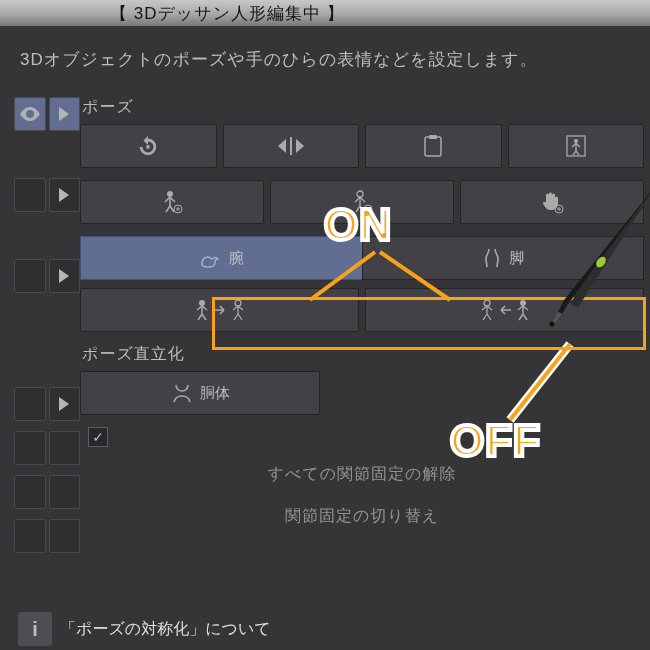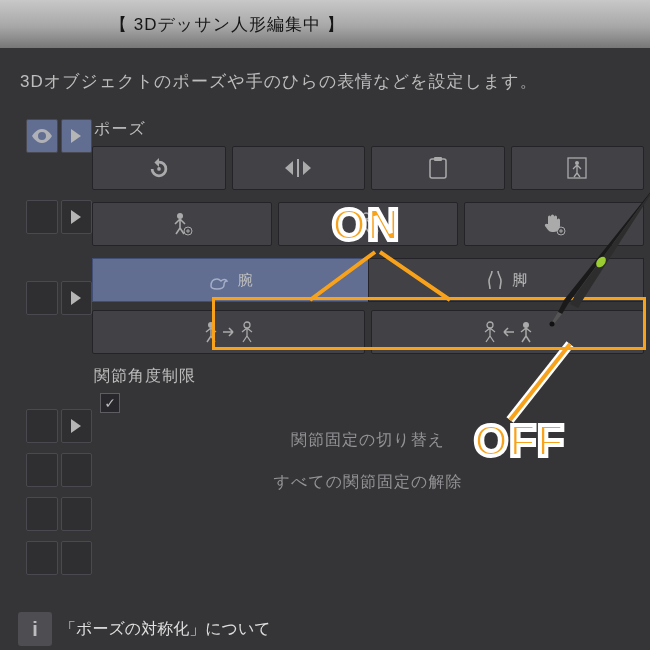--- a/index.html
+++ b/index.html
@@ -1,21 +1,21 @@
 <!DOCTYPE html>
 <html><head>
 <meta charset="utf-8">
 <style>
   html,body{margin:0;padding:0;width:650px;height:650px;overflow:hidden;
     background:#3d3d3f;font-family:"Meiryo","Hiragino Sans",sans-serif;color:#d8d8d8;}
-  .titlebar{height:48px;background:linear-gradient(#e4e4e4,#bfbfbf 55%,#888 100%);
+  .titlebar{height:26px;background:linear-gradient(#e4e4e4,#bfbfbf 55%,#888 100%);
     display:flex;align-items:center;padding-left:110px;box-sizing:border-box;}
   .titlebar span{font-size:17px;color:#1a1a1a;letter-spacing:1px;}
   .desc{padding:22px 20px 26px 20px;font-size:17px;color:#d8d8d8;letter-spacing:1px;}
-  .body{display:flex;padding-left:26px;}
+  .body{display:flex;padding-left:14px;}
   .rail{width:66px;flex:none;}
   .slot{height:34px;display:flex;gap:3px;margin-bottom:47px;}
   .slot.short{margin-bottom:10px;}
   .sq{width:31px;height:32px;background:#36363a;border:1px solid #54545a;
     display:flex;align-items:center;justify-content:center;border-radius:2px;}
   .sq.on{background:#6f7da5;}
   .tri{width:0;height:0;border-top:7px solid transparent;border-bottom:7px solid transparent;
     border-left:10px solid #cfcfcf;}
   .main{flex:1;padding-right:6px;}
   .sect-label{font-size:16px;color:#d8d8d8;margin:0 0 6px 2px;letter-spacing:1px;}
@@ -31,22 +31,22 @@
     font-size:16px;color:#a8a8ac;letter-spacing:1px;margin-bottom:8px;}
   .seg{display:flex;}
   .seg .btn{border-radius:0;margin:0;border-right:none;}
   .seg .btn:last-child{border-right:1px solid #2a2a2e;}
   
   .sym-wrap{position:relative;display:flex;align-items:center;}
   .sym-label{font-size:16px;padding-right:0;white-space:nowrap;}
   .highlight{position:absolute;border:3px solid #f7a21a;pointer-events:none;z-index:5;}
   .callout{position:absolute;font-size:44px;font-weight:800;letter-spacing:1px;
     color:#f7a21a;-webkit-text-stroke:4px #fff;text-stroke:4px #fff;z-index:3;pointer-events:none;}
-  .co-on{top:200px;left:332px;text-align:right;}
-  .co-off{top:416px;left:474px;}
+  .co-on{top:200px;left:324px;text-align:right;}
+  .co-off{top:416px;left:450px;}
   svg.line{position:absolute;z-index:4;pointer-events:none;}
   .pen{position:absolute;top:180px;right:-10px;width:140px;height:180px;z-index:6;pointer-events:none;}
   .info{position:absolute;bottom:4px;left:18px;display:flex;align-items:center;gap:8px;}
   .info .ibox{width:34px;height:34px;background:#58585e;border-radius:3px;display:flex;
     align-items:center;justify-content:center;color:#d8d8d8;font-size:20px;font-weight:bold;}
   .info span{color:#ffffff;font-size:16px;}
   .ico{opacity:.85;}
   .darken{position:absolute;inset:0;background:rgba(0,0,0,.12);pointer-events:none;z-index:2;}
 </style>
 </head>
@@ -189,27 +189,36 @@
         <svg class="ico" width="60" height="24" viewBox="0 0 60 24">
           <circle cx="12" cy="5" r="3" fill="none" stroke="#d8d8d8" stroke-width="1.3"></circle>
             <path d="M12 8l-5 4m5-4l5 4M12 8v8m0 0l-4 6m4-6l4 6" stroke="#d8d8d8" stroke-width="1.3" fill="none"></path>
           <path d="M36 12H26m0 0l4-4m-4 4l4 4" stroke="#d8d8d8" stroke-width="1.6" fill="none"></path>
           <circle cx="48" cy="5" r="3" fill="#d8d8d8"></circle>
             <path d="M48 8l-5 4m5-4l5 4M48 8v8m0 0l-4 6m4-6l4 6" stroke="#d8d8d8" stroke-width="1.5"></path>
         </svg>
       </div>
     </div>
 
-    <div class="sect-label">関節角度制限</div>
+    <div class="sect-label">ポーズ直立化</div>
+    <div class="row">
+      <div class="btn" style="flex:0 0 238px">
+        <svg class="ico" width="24" height="22" viewBox="0 0 24 22">
+            <path d="M6 3a6 6 0 0012 0M4 20c2-8 14-8 16 0" stroke="#d8d8d8" stroke-width="1.6" fill="none"></path>
+          </svg>
+        <span>胴体</span>
+      </div>
+      <div style="flex:1"></div>
+    </div>
 
     <div class="chk">
       <div class="cb">✓</div>
     </div>
+    <div class="txtbtn">すべての関節固定の解除</div>
     <div class="txtbtn">関節固定の切り替え</div>
-    <div class="txtbtn">すべての関節固定の解除</div>
   </div>
 </div>
 
 <div class="darken"></div>
 <div class="highlight" style="top:297px;left:212px;width:428px;height:47px"></div>
 <div class="callout co-on">ON</div>
 <div class="callout co-off">OFF</div>
 <svg class="line" style="top:248px;left:280px" width="200" height="60">
   <path d="M95 4 L30 52 M100 4 L170 52" stroke="#f7a21a" stroke-width="4" fill="none"></path>
   <path d="M95 4 L30 52 M100 4 L170 52" stroke="#fff" stroke-width="8" fill="none" stroke-opacity="0"></path>

